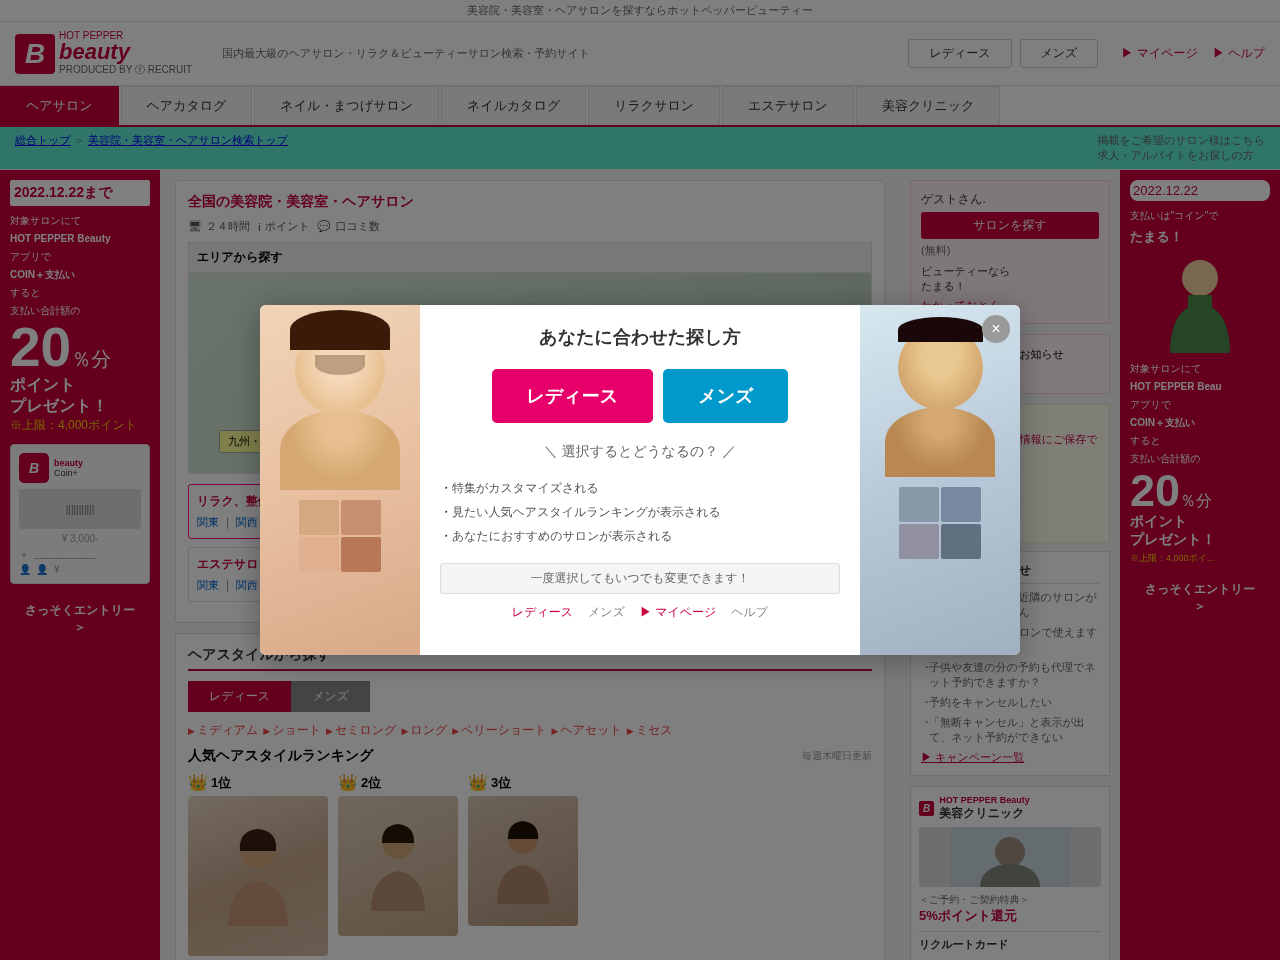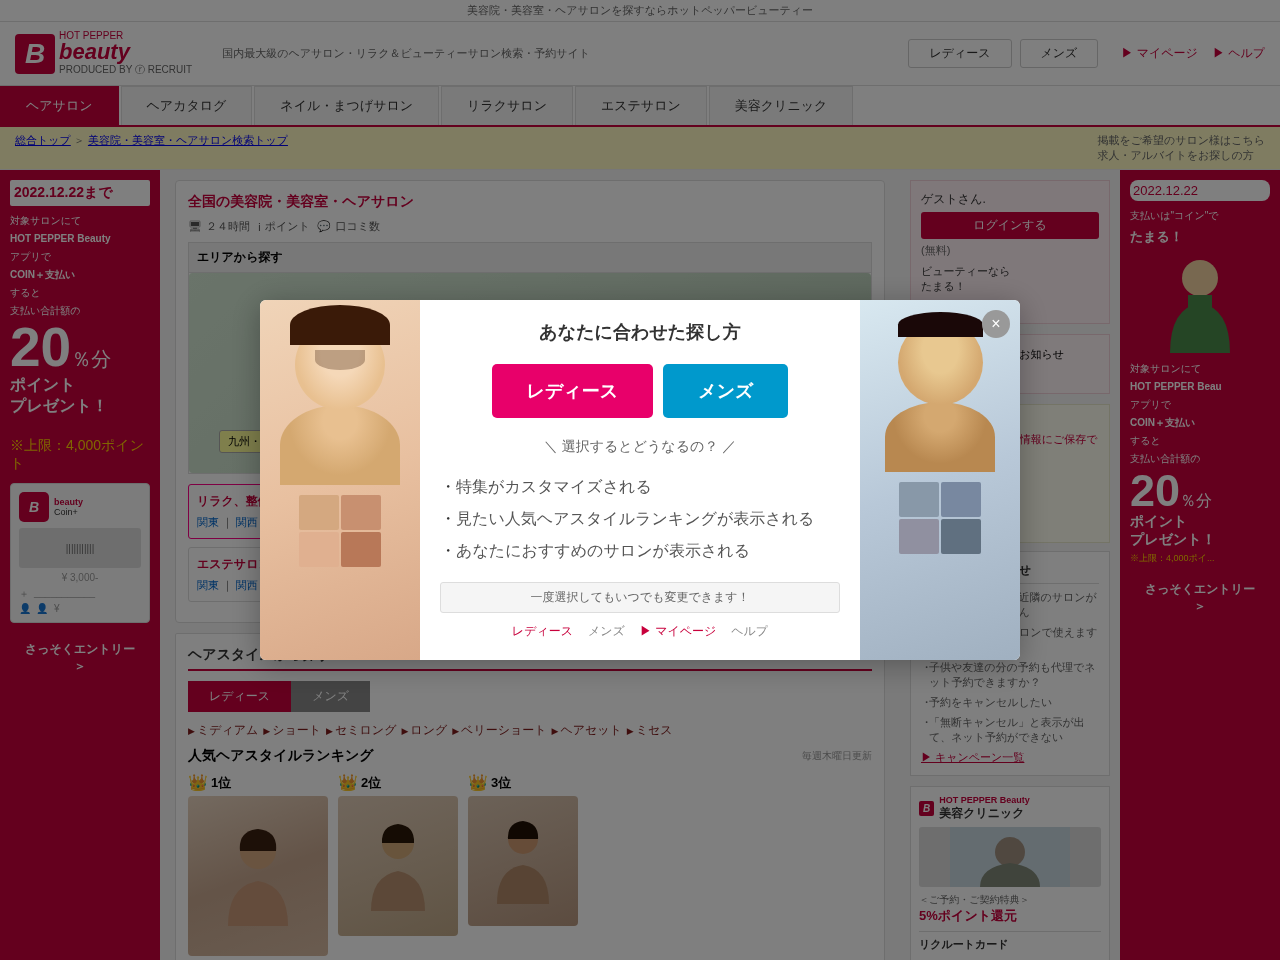--- a/index.html
+++ b/index.html
@@ -22,21 +22,21 @@
     .gender-btn.mens { background: #fff; color: #333; }
     .header-links { display: flex; gap: 15px; font-size: 12px; color: #c8003c; margin-left: 15px; }
     .header-links span { cursor: pointer; }
 
     
     .nav-tabs { display: flex; background: #fff; border-bottom: 2px solid #c8003c; }
     .nav-tab { padding: 10px 25px; font-size: 13px; cursor: pointer; border: 1px solid #ddd; border-bottom: none; margin-right: 2px; background: #f5f5f5; color: #333; }
     .nav-tab.active { background: #c8003c; color: #fff; border-color: #c8003c; }
 
     
-    .breadcrumb-bar { display: flex; justify-content: space-between; padding: 6px 15px; background: #fef9c3; font-size: 11px; color: #666; border-bottom: 1px solid #eee; }
+    .breadcrumb-bar { display: flex; justify-content: space-between; padding: 6px 15px; background: #5eead4; font-size: 11px; color: #666; border-bottom: 1px solid #eee; }
 
     
     .main-wrapper { display: flex; position: relative; }
 
     
     .left-ad { width: 160px; min-width: 160px; background: linear-gradient(180deg, #c8003c 0%, #c8003c 100%); color: #fff; padding: 10px; font-size: 11px; min-height: 900px; }
     .entry-btn { display: block; background: #c8003c; color: #fff; text-align: center; padding: 8px; border-radius: 3px; margin-top: 10px; font-size: 12px; font-weight: bold; cursor: pointer; }
 
     
     .center-content { flex: 1; padding: 10px 15px; background: #f5f5f5; }
@@ -63,21 +63,21 @@
     
     .section-box { background: #fff; border: 1px solid #ddd; padding: 12px; margin-bottom: 10px; border-radius: 2px; }
     .section-title { font-size: 14px; font-weight: bold; color: #333; border-bottom: 2px solid #c8003c; padding-bottom: 5px; margin-bottom: 10px; }
 
     .gender-tabs { display: flex; margin-bottom: 10px; }
     .gender-tab { padding: 6px 20px; border: 1px solid #ddd; cursor: pointer; font-size: 12px; }
     .gender-tab.active-ladies { background: #c8003c; color: #fff; border-color: #c8003c; }
     .gender-tab.active-mens { background: #888; color: #fff; border-color: #888; }
 
     .style-links { display: flex; flex-wrap: wrap; gap: 5px; font-size: 12px; color: #c8003c; margin-bottom: 8px; }
-    .style-links a { text-decoration: none; color: #7f1d1d; }
+    .style-links a { text-decoration: none; color: #ef4444; }
     .style-links a::before { content: '▶'; font-size: 9px; margin-right: 2px; }
 
     .ranking-header { display: flex; justify-content: space-between; align-items: center; margin-bottom: 8px; }
     .ranking-title { font-size: 14px; font-weight: bold; }
     .ranking-update { font-size: 10px; color: #999; }
 
     .rank-items { display: flex; gap: 10px; }
     .rank-item { text-align: center; }
     .rank-badge { display: flex; align-items: center; gap: 3px; font-size: 13px; font-weight: bold; margin-bottom: 4px; }
     .rank-crown { color: #d4af37; font-size: 16px; }
@@ -111,21 +111,21 @@
     .modal-close { position: absolute; top: 10px; right: 10px; width: 28px; height: 28px; background: #999; color: #fff; border: none; border-radius: 50%; font-size: 16px; cursor: pointer; display: flex; align-items: center; justify-content: center; z-index: 10; }
     .modal-content { display: flex; min-height: 350px; }
     .modal-left-img { width: 160px; min-width: 160px; background: linear-gradient(135deg, #e8c8b0 0%, #d4a890 100%); position: relative; overflow: hidden; }
     .modal-right-img { width: 160px; min-width: 160px; background: linear-gradient(135deg, #c8d8e8 0%, #a8b8c8 100%); position: relative; overflow: hidden; }
     .modal-center { flex: 1; padding: 20px; text-align: center; }
     .modal-title { font-size: 18px; font-weight: bold; color: #333; margin-bottom: 20px; }
     .modal-subtitle { font-size: 14px; color: #666; margin-bottom: 15px; }
     .modal-gender-btns { display: flex; gap: 10px; justify-content: center; margin-bottom: 20px; }
     .modal-btn-ladies { background: #e8006a; color: #fff; border: none; border-radius: 5px; padding: 15px 35px; font-size: 18px; font-weight: bold; cursor: pointer; }
     .modal-btn-mens { background: #0099cc; color: #fff; border: none; border-radius: 5px; padding: 15px 35px; font-size: 18px; font-weight: bold; cursor: pointer; }
-    .modal-features { text-align: left; margin-bottom: 15px; font-size: 16px; color: #555; line-height: 2; }
+    .modal-features { text-align: left; margin-bottom: 15px; font-size: 12px; color: #555; line-height: 2; }
     .modal-features p::before { content: '・'; color: #333; }
     .modal-notice { background: #f5f5f5; border: 1px solid #ddd; padding: 6px 15px; font-size: 12px; color: #666; border-radius: 3px; margin-bottom: 10px; }
     .modal-bottom-links { display: flex; justify-content: center; gap: 15px; font-size: 12px; }
     .modal-bottom-links a { color: #c8003c; text-decoration: none; }
     .modal-bottom-links .ladies-link { color: #c8003c; }
     .modal-bottom-links .mens-link { color: #888; }
 
     
     ::-webkit-scrollbar { width: 6px; }
     ::-webkit-scrollbar-thumb { background: #ccc; }
@@ -163,20 +163,21 @@
       <span>▶ マイページ</span>
       <span>▶ ヘルプ</span>
     </div>
   </div>
 </div>
 
 <div class="nav-tabs">
   <div class="nav-tab active">ヘアサロン</div>
   <div class="nav-tab">ヘアカタログ</div>
   <div class="nav-tab">ネイル・まつげサロン</div>
+  <div class="nav-tab">ネイルカタログ</div>
   <div class="nav-tab">リラクサロン</div>
   <div class="nav-tab">エステサロン</div>
   <div class="nav-tab">美容クリニック</div>
 </div>
 
 <div class="breadcrumb-bar">
   <div>
     <a href="#">総合トップ</a>
     <span> ＞ </span>
     <a href="#">美容院・美容室・ヘアサロン検索トップ</a>
@@ -200,21 +201,21 @@
       <div>すると</div>
       <div>支払い合計額の</div>
     </div>
     <div style="color:#fff;line-height:1;">
       <span style="font-size:55px;font-weight:bold;">20</span><span style="font-size:20px;">％分</span>
     </div>
     <div style="color:#fff;font-size:16px;font-weight:bold;">
       <div>ポイント</div>
       <div>プレゼント！</div>
     </div>
-    <div style="color:#ffcc00;font-size:14px;margin-top:20px;">※上限：4,000ポイント</div>
+    <div style="color:#ffcc00;font-size:12px;margin-top:0;">※上限：4,000ポイント</div>
 
     <div class="app-section">
       <div style="display:flex;align-items:center;gap:5px;margin-bottom:6px;">
         <div style="width:30px;height:30px;background:#c8003c;border-radius:5px;display:flex;align-items:center;justify-content:center;color:#fff;font-size:14px;font-weight:bold;font-style:italic;">B</div>
         <div style="font-size:9px;color:#333;">
           <div style="color:#c8003c;font-weight:bold;">beauty</div>
           <div>Coin+</div>
         </div>
       </div>
       <div style="background:#ddd;height:40px;border-radius:3px;margin-bottom:4px;display:flex;align-items:center;justify-content:center;font-size:10px;color:#666;">|||||||||||</div>
@@ -372,21 +373,21 @@
         </div>
       </div>
     </div>
 
   </div>
 
   <div class="right-sidebar">
 
     <div class="sidebar-section" style="background:#fff0f5;border-color:#f0d0d8;">
       <div style="font-size:12px;color:#333;margin-bottom:4px;">ゲストさん.</div>
-      <button style="background:#c8003c;color:#fff;border:none;padding:5px 15px;border-radius:3px;cursor:pointer;font-size:12px;width:100%;">ログインする</button>
+      <button style="background:#c8003c;color:#fff;border:none;padding:5px 15px;border-radius:3px;cursor:pointer;font-size:12px;width:100%;">サロンを探す</button>
       <div style="font-size:11px;color:#666;margin-top:4px;">(無料)</div>
       <div style="font-size:11px;color:#333;margin-top:6px;">ビューティーなら<br>たまる！</div>
       <div style="font-size:11px;color:#c8003c;cursor:pointer;margin-top:4px;">わかっておとく</div>
     </div>
 
     <div class="sidebar-promo">
       <div style="display:flex;align-items:center;gap:5px;margin-bottom:4px;">
         <span style="background:#e47a00;color:#fff;font-weight:bold;font-size:13px;padding:2px 6px;border-radius:3px;">Ponta</span>
         <span style="font-size:11px;">についてお知らせ</span>
       </div>

